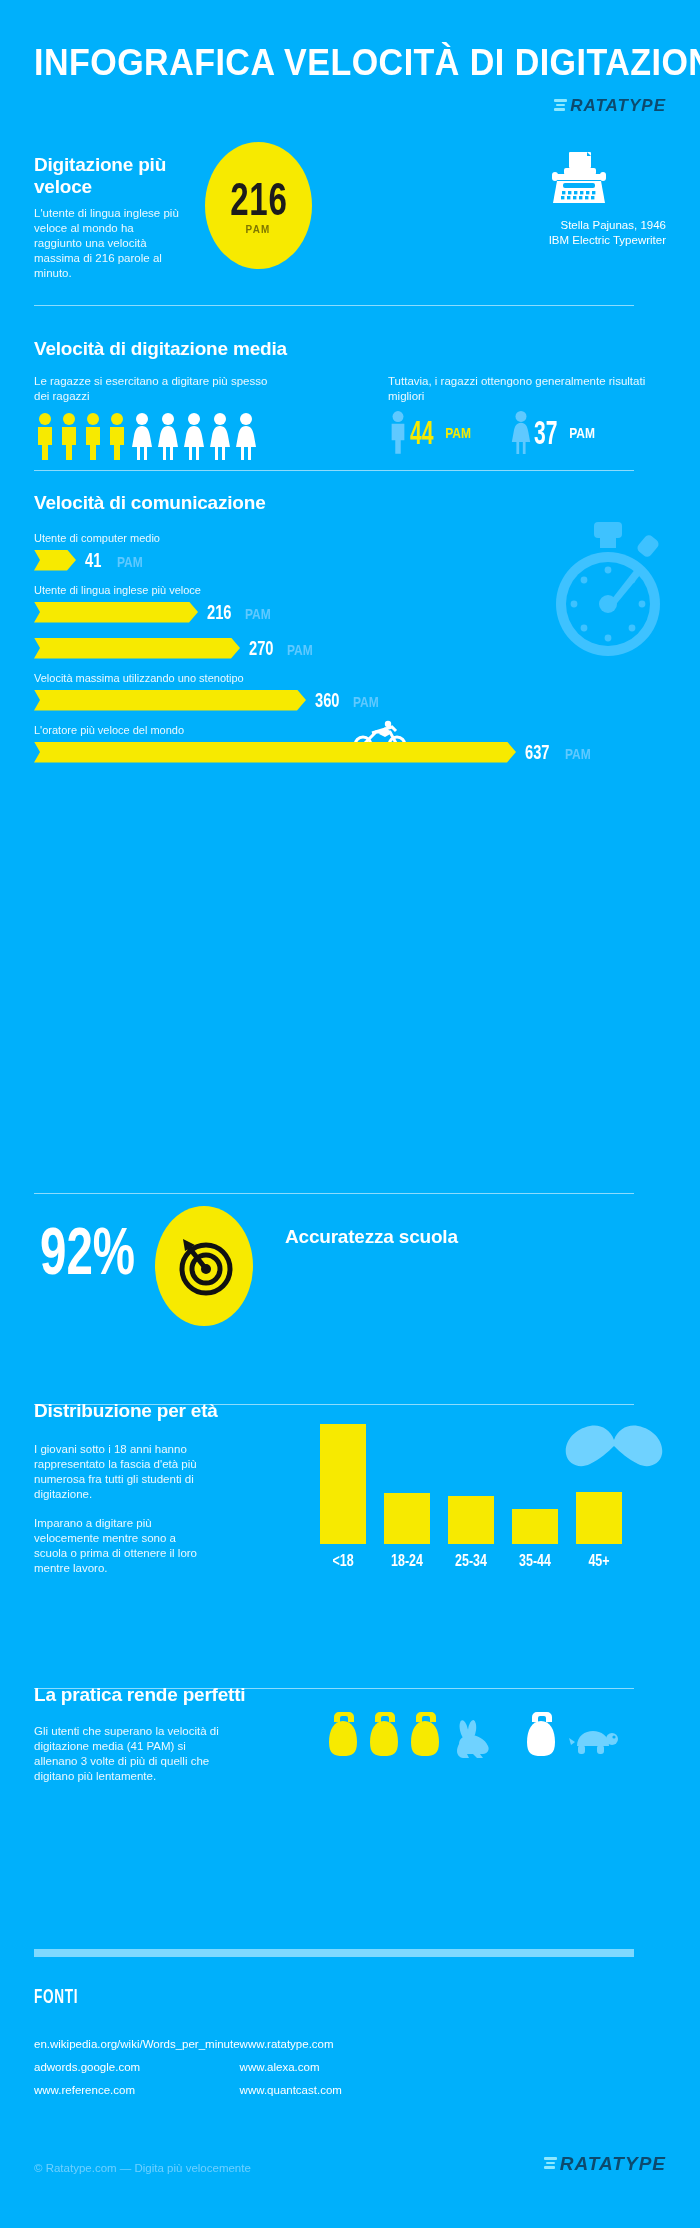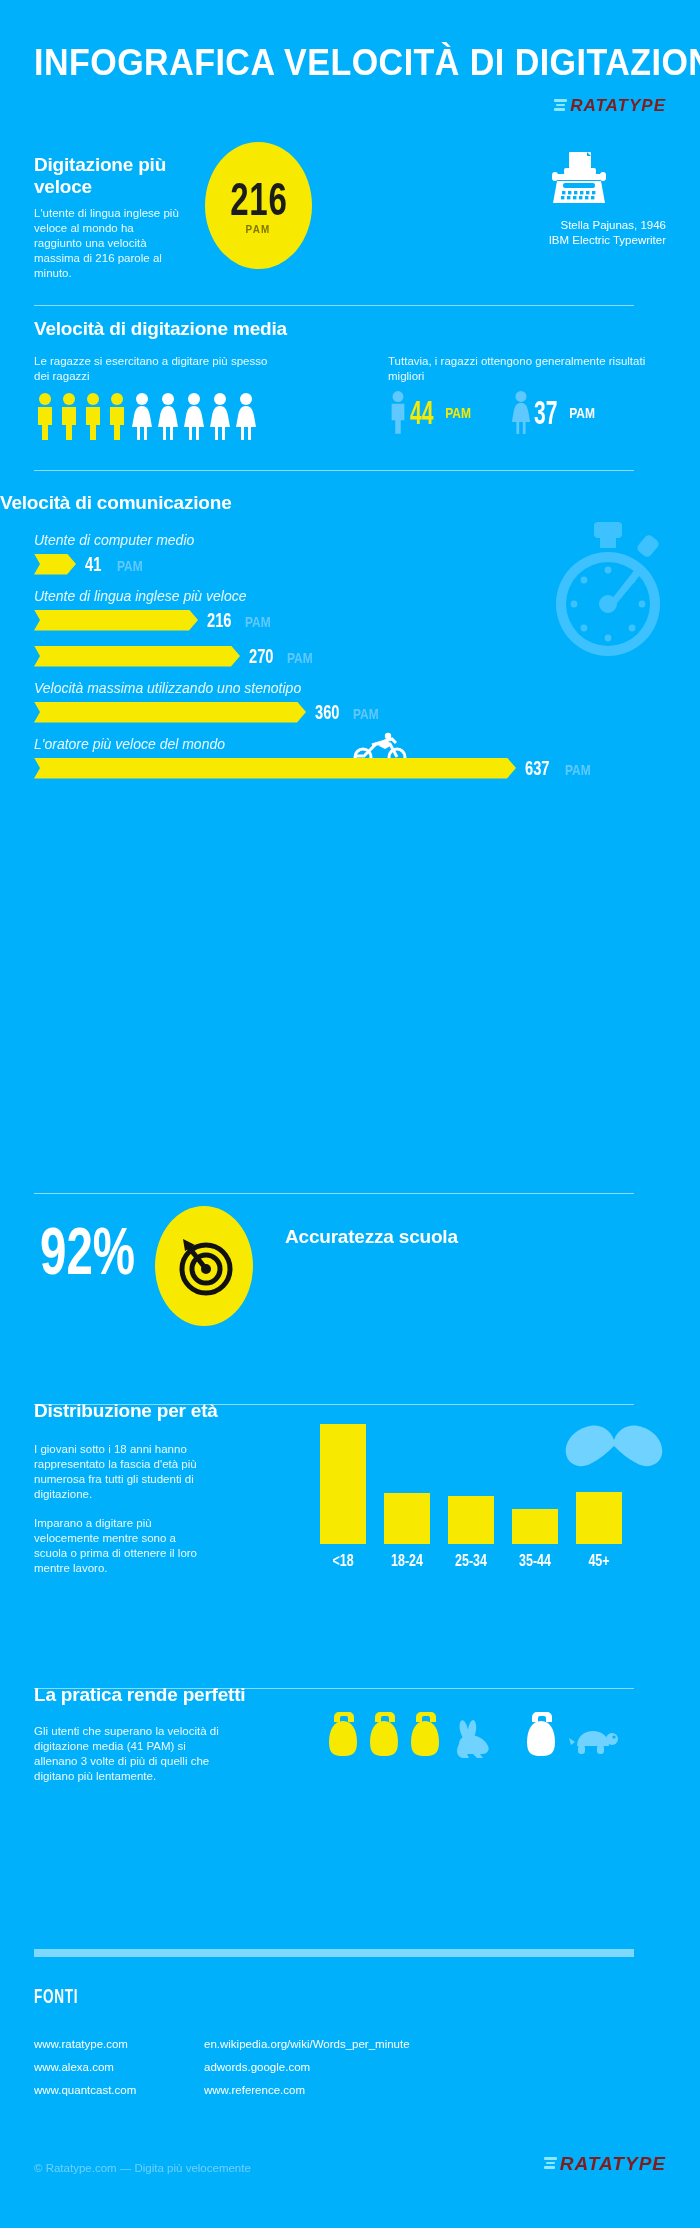--- a/index.html
+++ b/index.html
@@ -26,21 +26,21 @@
   .title {
     position:absolute; left:34px; top:42px;
     font-size:37px; font-weight:bold;
     letter-spacing:0.5px;
     transform:scaleX(0.92); transform-origin:left center;
     color:#fff; white-space:nowrap;
   }
   .brand {
     display:inline-flex; align-items:center; gap:3px;
     font-size:17px; font-weight:bold; font-style:italic;
-    letter-spacing:1px; color:#7f1d1d;
+    letter-spacing:1px; color:#0c4a6e;
   }
   .brand-mark { display:inline-block; width:13px; }
   .brand-mark i { display:block; height:2.5px; background:#8ee8ff; margin-bottom:2px; border-radius:1px; }
   .brand-mark i:nth-child(1){ width:13px; }
   .brand-mark i:nth-child(2){ width:9px; margin-left:2px; }
   .brand-mark i:nth-child(3){ width:11px; }
   .brand-top { position:absolute; right:34px; top:96px; }
 
   
   .s1 { position:absolute; left:0; top:148px; width:700px; height:140px; }
@@ -57,39 +57,39 @@
     transform:scaleX(0.72); letter-spacing:1px; line-height:44px;
   }
   .circle216 .unit { font-size:11px; font-weight:bold; color:#7e7700; letter-spacing:1.5px; transform:scaleX(.9); margin-top:2px;}
   .s1 .right { position:absolute; right:34px; top:4px; width:175px; text-align:right; }
   .s1 .right .cap { font-size:11.5px; line-height:15px; color:#fff; margin-top:8px; }
 
   
   .typewriter { width:56px; height:58px; margin:0 auto; position:relative; }
 
   
-  .s2 { position:absolute; left:0; top:318px; width:620px; }
+  .s2 { position:absolute; left:0; top:338px; width:620px; }
   .s2 .hdr { margin-left:34px; }
   .s2 .colL { position:absolute; left:34px; top:36px; width:250px; }
   .s2 .colR { position:absolute; left:388px; top:36px; width:280px; }
   .s2 .lbl { font-size:11.5px; line-height:15px; color:#eaf9ff; }
   .people { display:flex; align-items:flex-end; gap:2px; margin-top:8px; }
   .stat-row { display:flex; align-items:center; gap:2px; margin-top:6px; }
   .bignum {
     font-size:34px; font-weight:bold; line-height:30px;
     transform:scaleX(0.62); transform-origin:left center; letter-spacing:0px;
   }
   .bigunit { font-size:15px; font-weight:bold; transform:scaleX(0.8); letter-spacing:0; }
 
   
   .s3 { position:absolute; left:0; top:492px; width:700px; }
-  .s3 .hdr { }
+  .s3 .hdr { margin-left:34px; }
   .bars { position:absolute; left:34px; top:40px; width:620px; }
   .bar-item { margin-bottom:12px; position:relative; }
-  .bar-label { font-size:14px; color:#eaf9ff; margin-bottom:4px;font-style:italic; }
+  .bar-label { font-size:11px; color:#eaf9ff; margin-bottom:4px; }
   .bar-line { display:flex; align-items:center; gap:9px; }
   .bar {
     height:21px; background:#f7ea00;
     clip-path: polygon(0 0, calc(100% - 9px) 0, 100% 50%, calc(100% - 9px) 100%, 0 100%, 6px 50%);
   }
   .bar-val { display:flex; align-items:baseline; gap:4px; }
   .bar-val .v { font-size:21px; font-weight:bold; color:#fff; transform:scaleX(.7); transform-origin:left center; letter-spacing:0; }
   .bar-val .u { font-size:15px; font-weight:bold; color:#5fc9ff; transform:scaleX(.8); transform-origin:left center;}
   .stopwatch { position:absolute; right:28px; top:30px; opacity:1; }
   .moto { position:absolute; left:318px; top:-4px; }
@@ -469,29 +469,29 @@
       </svg>
     </div>
   </div>
 
   <div class="footbar"></div>
 
   <div class="foot">
     <div class="fonti cond">FONTI</div>
 
     <div class="srcs">
+      <div class="srccol">
+        <div>en.wikipedia.org/wiki/Words_per_minute</div>
+        <div>adwords.google.com</div>
+        <div>www.reference.com</div>
+      </div>
       <div class="srccol a">
         <div>www.ratatype.com</div>
         <div>www.alexa.com</div>
         <div>www.quantcast.com</div>
-      </div>
-      <div class="srccol">
-        <div>en.wikipedia.org/wiki/Words_per_minute</div>
-        <div>adwords.google.com</div>
-        <div>www.reference.com</div>
       </div>
     </div>
 
     <div class="copy">© Ratatype.com — Digita più velocemente</div>
 
     <div class="brand-bot">
       <span class="brand">
         <span class="brand-mark">
             <i></i>
             <i></i>

